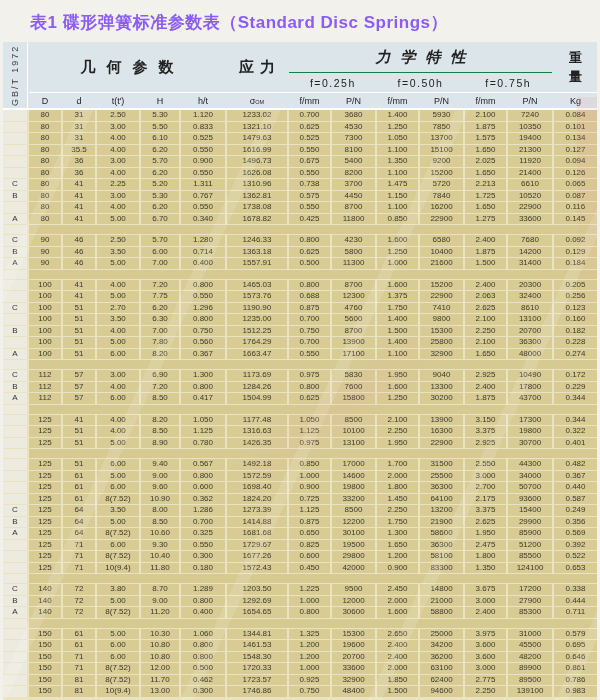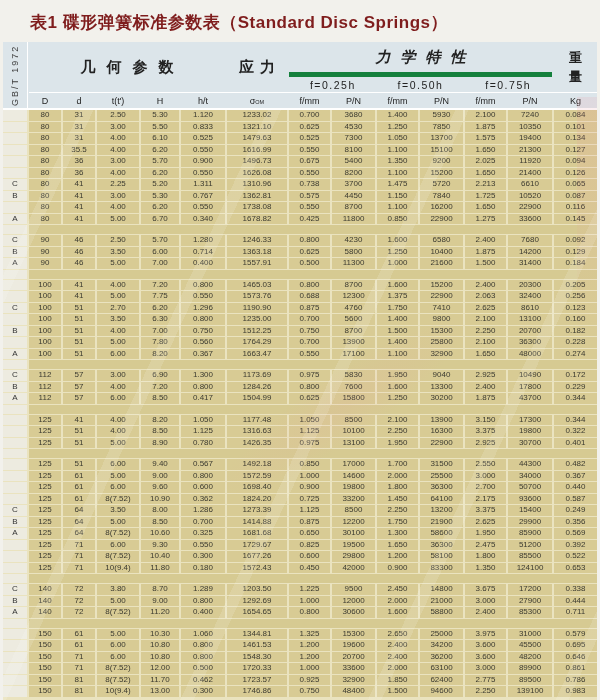--- a/index.html
+++ b/index.html
@@ -5,21 +5,21 @@
   html,body { margin:0; padding:0; }
   .page {
     position:relative; width:600px; height:700px; overflow:hidden;
     background:#f2f1ec;
     font-family:"Liberation Sans","DejaVu Sans",sans-serif;
     --cols: 24px 32px 32px 42px 38px 44px 60px 41px 43px 41px 43px 41px 44px 43px;
     --cols-data: 32px 32px 42px 38px 44px 60px 41px 43px 41px 43px 41px 44px 43px;
     --line:#eae3bf; --cell:#d8cb94; --labcol:#edebe0; --spacer:#d6ca92;
   }
   .title-bar { padding:11px 0 0 30px; height:31px; box-sizing:border-box; }
-  .title { color:#7f1d1d; font-weight:bold; font-size:17px; letter-spacing:.5px; white-space:nowrap; }
+  .title { color:#8b5cf6; font-weight:bold; font-size:17px; letter-spacing:.5px; white-space:nowrap; }
 
   .table { position:absolute; left:3px; top:42px; width:594px; }
 
   
   .thead {
     display:grid; grid-template-columns:var(--cols); column-gap:2px;
     grid-template-rows:30px 20px 16px;
     background:#dce5ea; border-bottom:2px solid #fff; position:relative;
   }
   .thead::before { content:""; position:absolute; left:24px; top:0; bottom:0; width:1px; background:#fff; }
@@ -27,21 +27,21 @@
     grid-column:1; grid-row:1/4;
     writing-mode:vertical-rl; transform:rotate(180deg);
     display:flex; align-items:center; justify-content:center;
     font-size:9px; letter-spacing:2px; color:#3d3d3d;
   }
   .h-big { display:flex; align-items:center; justify-content:center; font-weight:bold; color:#222; }
   .h-geom   { grid-column:2/7;  grid-row:1/3; font-size:15px; letter-spacing:11px; padding-left:11px; }
   .h-stress { grid-column:7;    grid-row:1/3; font-size:15px; letter-spacing:6px;  padding-left:6px; }
   .h-mech   { grid-column:8/14; grid-row:1;   font-size:15px; letter-spacing:10px; padding-left:10px;font-style:italic; }
   .h-weight { grid-column:14;   grid-row:1/3; display:flex; flex-direction:column; align-items:center; justify-content:center; gap:1px; font-size:13px; font-weight:bold; color:#222; }
-  .defl-row { grid-column:8/14; grid-row:2; display:grid; grid-template-columns:1fr 1fr 1fr; border-top:5px solid #15803d; }
+  .defl-row { grid-column:8/14; grid-row:2; display:grid; grid-template-columns:1fr 1fr 1fr; border-top:1px solid #15803d; }
   .defl { display:flex; align-items:center; justify-content:center; font-size:10.5px; letter-spacing:1.5px; color:#222; }
   .col-row { grid-column:2/-1; grid-row:3; display:grid; grid-template-columns:var(--cols-data); column-gap:2px; border-top:1px solid #fff; }
   .col-label { display:flex; align-items:center; justify-content:center; font-size:9px; color:#222; }
   .col-label sub { font-size:5.5px; line-height:1; transform:translateY(2px); }
 
   
   .tbody { background:var(--line); padding-bottom:2px; }
   .row { display:grid; grid-template-columns:var(--cols); column-gap:2px; height:10.5px; margin-bottom:1px; }
   .cell { background:var(--cell); font-size:8px; line-height:10.5px; text-align:center; color:#3b3a30; overflow:hidden; white-space:nowrap; }
   .lab  { background:var(--labcol); font-size:8px; line-height:10.5px; text-align:center; color:#333; }

